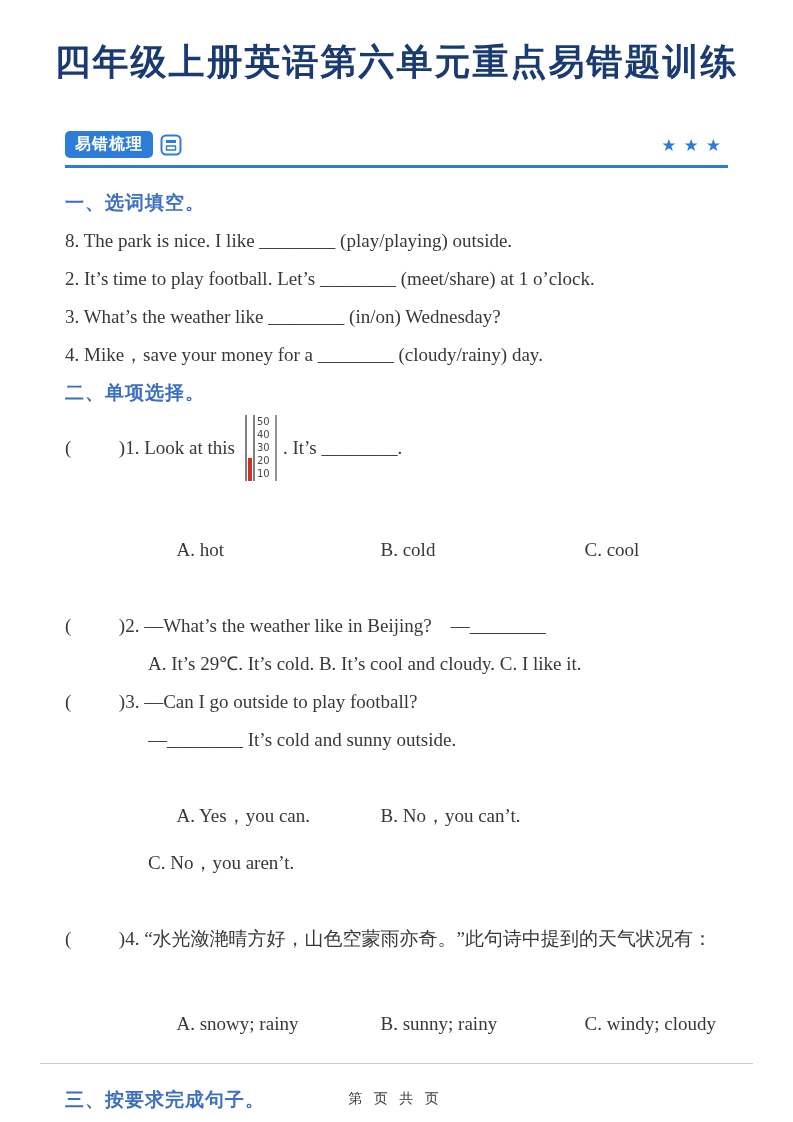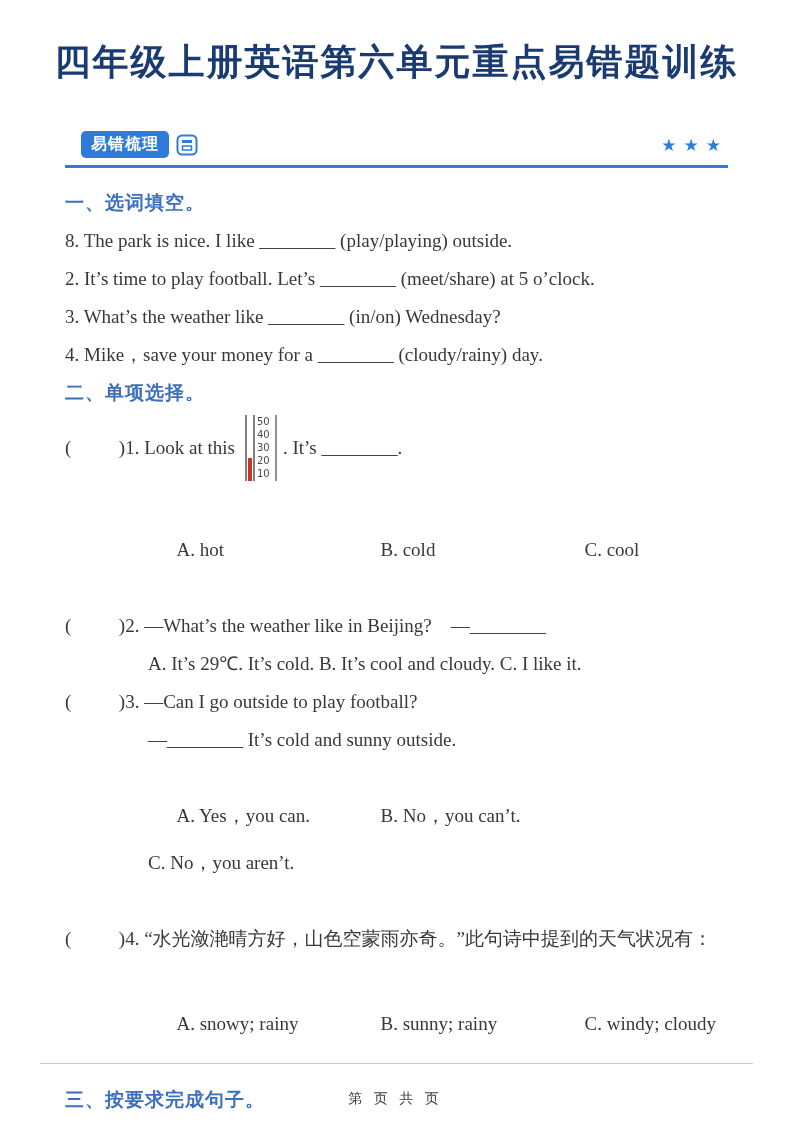--- a/index.html
+++ b/index.html
@@ -32,21 +32,20 @@
   .badge {
     background: #2e7cd9;
     color: #ffffff;
     font-family: "Liberation Sans", sans-serif;
     font-weight: bold;
     font-size: 16px;
     line-height: 1;
     padding: 5px 10px 6px 10px;
     border-radius: 5px;
     letter-spacing: 1px;
-    margin-left: 16px;
   }
   .badge-icon { margin-left: 7px; display: inline-flex; }
   .stars {
     margin-left: auto;
     color: #2e7cd9;
     font-size: 17px;
     letter-spacing: 7px;
     font-family: "DejaVu Sans", sans-serif;
   }
   .content {
@@ -100,21 +99,21 @@
         <rect x="6.5" y="12" width="9" height="4" fill="none" stroke="#2e7cd9" stroke-width="1.5"></rect>
       </svg>
     </span>
     <span class="stars">★★★</span>
   </div>
 
   <div class="content">
 
     <div class="sec-heading">一、选词填空。</div>
     <div class="line">8. The park is nice. I like ________ (play/playing) outside.</div>
-    <div class="line">2. It’s time to play football. Let’s ________ (meet/share) at 5 o’clock.</div>
+    <div class="line">2. It’s time to play football. Let’s ________ (meet/share) at 1 o’clock.</div>
     <div class="line">3. What’s the weather like ________ (in/on) Wednesday?</div>
     <div class="line">4. Mike，save your money for a ________ (cloudy/rainy) day.</div>
 
     <div class="sec-heading">二、单项选择。</div>
 
     <div class="q1row">
       <span>(          )1. Look at this</span>
       <svg class="thermo" width="38" height="68" viewBox="0 0 38 68" aria-hidden="true">
         <line x1="6" y1="1" x2="6" y2="67" stroke="#4a4a4a" stroke-width="1.4"></line>
         <line x1="14" y1="1" x2="14" y2="67" stroke="#4a4a4a" stroke-width="1.4"></line>

